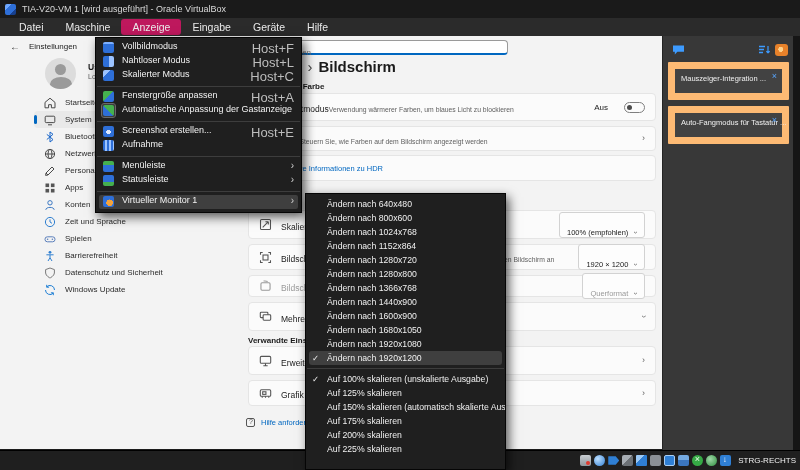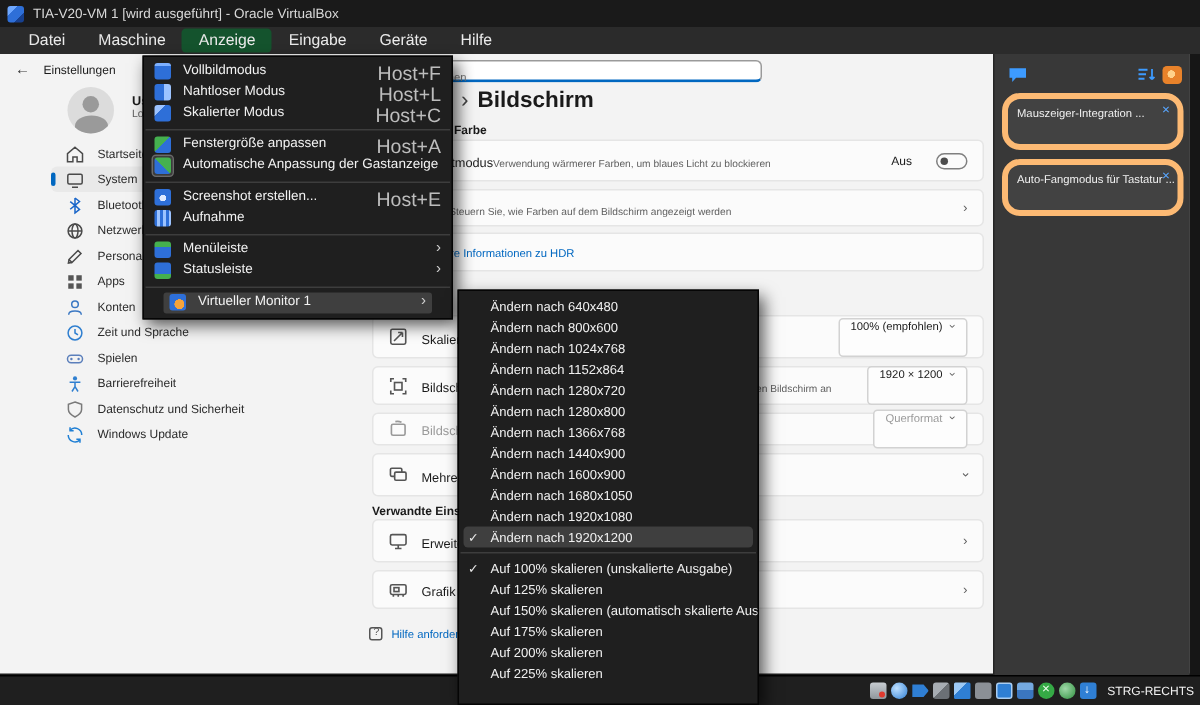--- a/index.html
+++ b/index.html
@@ -9,21 +9,21 @@
 
   
   .titlebar { position:absolute; left:0; top:0; width:800px; height:18px; background:#1a1a1a;
               display:flex; align-items:center; padding-left:5px; }
   .vbox-logo { width:11px; height:11px; border-radius:2px; margin-right:6px;
                background:linear-gradient(135deg,#6fa8ff 30%,#2e6fd8 30% 70%,#17408f 70%); }
   .title-text { color:#d9d9d9; font-size:9px; }
   .menubar { position:absolute; left:0; top:18px; width:800px; height:18px; background:#2b2b2b;
              display:flex; align-items:center; padding-left:8px; }
   .mb-item { color:#eaeaea; font-size:10.5px; padding:2px 11px; border-radius:3px; }
-  .mb-item.active { background:#14532d; }
+  .mb-item.active { background:#be185d; }
 
   
   .guest { position:absolute; left:0; top:36px; width:793px; height:413px; background:#f3f3f3; overflow:hidden; }
   .right-strip { position:absolute; left:793px; top:36px; width:7px; height:414px; background:#161616; }
 
   .back-row { position:absolute; left:10px; top:5px; display:flex; align-items:center; color:#1b1b1b; }
   .back-arrow { font-size:10px; margin-right:9px; color:#333; }
   .back-label { font-size:8px; }
   .search-box { position:absolute; left:240px; top:4px; width:268px; height:15px; background:#fff;
                 border:1px solid #9a9a9a; border-bottom:2px solid #0067c0; border-radius:4px; }
@@ -58,40 +58,40 @@
   .card.disabled .c-title, .card.disabled .dropdown { color:#9a9a9a; }
   .c-icon { width:13px; height:13px; margin-right:9px; flex:0 0 13px; }
   .c-icon svg { width:13px; height:13px; display:block; }
   .c-text { flex:1; min-width:0; }
   .c-title { font-size:8.5px; color:#1a1a1a; white-space:nowrap; }
   .c-sub { font-size:6.8px; color:#5f5f5f; white-space:nowrap; margin-top:2px; }
   .t-label { font-size:8px; color:#1a1a1a; margin-right:16px; }
   .toggle { width:21px; height:11px; border:1px solid #7f7f7f; border-radius:6px; position:relative; }
   .toggle:before { content:""; position:absolute; left:2px; top:2px; width:5px; height:5px;
                    border-radius:50%; background:#4c4c4c; }
-  .dropdown { display:flex; align-items:flex-start; gap:6px; border:1px solid #d2d2d2; background:#fdfdfd;
+  .dropdown { display:flex; align-items:flex-end; gap:6px; border:1px solid #d2d2d2; background:#fdfdfd;
               border-radius:3px; height:26px; padding:0 7px; font-size:7.5px; color:#1a1a1a; white-space:nowrap; }
   .chev-r, .chev-d { font-size:9px; color:#5f5f5f; line-height:1; }
   .chev-d { display:inline-block; transform:rotate(90deg); }
   .dd-chev { font-size:8px; color:#5f5f5f; display:inline-block; transform:rotate(90deg); }
   .link-text { font-size:7.5px; color:#0067c0; white-space:nowrap; }
   .help-row { position:absolute; left:246px; display:flex; align-items:center; gap:6px; }
   .help-ico { width:9px; height:9px; border:1px solid #555; border-radius:2px; position:relative; }
   .help-ico:before { content:"?"; position:absolute; left:2px; top:-1px; font-size:7px; color:#555; }
 
   
   .vpanel { position:absolute; left:662px; top:36px; width:131px; height:414px; background:#383838;
             border-left:1px solid #242424; }
   .vp-head { position:absolute; left:0; top:6px; width:100%; height:16px; }
   .vp-chat { position:absolute; left:9px; top:2px; width:13px; height:12px; }
   .vp-sort { position:absolute; left:95px; top:2px; width:13px; height:12px; }
   .vp-tools { position:absolute; left:112px; top:2px; width:13px; height:12px; border-radius:3px;
               background:radial-gradient(circle at 45% 45%,#ffd28a 25%,#e8822a 27%); }
   .vp-card { position:absolute; left:5px; width:121px; height:38px; background:#424242;
-             border:4px solid #fdba74; border-radius:12px;text-decoration:underline; }
+             border:7px solid #fdba74; border-radius:1px;text-decoration:underline; }
   .vp-title { position:absolute; left:6px; top:5px; font-size:7.5px; color:#f0f0f0; white-space:nowrap; }
   .vp-x { position:absolute; right:5px; top:3px; font-size:9px; color:#58a6ff; line-height:1; }
 
   
   .statusbar { position:absolute; left:0; top:450px; width:800px; height:20px; background:#1f1f1f;
                border-top:1px solid #000; display:flex; align-items:center; justify-content:flex-end;
                padding-right:4px; gap:3px; }
   .st-i { width:11px; height:11px; border-radius:2px; position:relative; flex:0 0 11px; }
   .st-hdd { background:linear-gradient(180deg,#c7ccd1,#8f969c); }
   .st-hdd:after { content:""; position:absolute; right:1px; bottom:1px; width:4px; height:4px;
@@ -108,21 +108,21 @@
   .st-mouse-integration { border-radius:50%; background:radial-gradient(circle at 38% 38%,#9fd8a8,#2e8f3e); }
   .st-keyboard-status { background:#2f7fd4; }
   .st-keyboard-status:after { content:"↓"; position:absolute; left:2.5px; top:0px; color:#fff; font-size:8px; }
   .host-key { color:#f2f2f2; font-size:8px; margin-left:4px; }
 
   
   .vmenu { position:absolute; background:#1f1f1f; border:1px solid #050505;
            box-shadow:3px 4px 10px rgba(0,0,0,.65); padding:3px 0; z-index:50; }
   .view-menu { left:95px; top:37px; width:207px; }
   .m-row { height:14px; display:flex; align-items:flex-start; padding:0 7px 0 6px; color:#f2f2f2; }
-  .m-row.highlight { background:#3f3f3f; border-radius:2px; margin:0 13px; padding:0 4px 0 3px; }
+  .m-row.highlight { background:#3f3f3f; border-radius:2px; margin:0 3px; padding:0 4px 0 3px; }
   .m-ico { width:11px; height:11px; border-radius:2px; flex:0 0 11px; }
   .m-ico-box { width:13px; height:13px; display:flex; align-items:center; justify-content:center;
                flex:0 0 13px; border-radius:2px; }
   .m-ico-box.pressed { background:#3c3c3c; outline:1px solid #6a6a6a; }
   .m-label { font-size:9px; margin-left:7px; white-space:nowrap; flex:1; }
   .m-short { font-size:13px; color:#bdbdbd; margin-left:8px; }
   .m-arrow { font-size:10px; color:#cfcfcf; margin-left:8px; }
   .m-sep { height:1px; background:#3d3d3d; margin:3px 1px; }
 
   .ic-fullscreen { background:linear-gradient(180deg,#7db0ff 20%,#2e6fd8 20%); }

